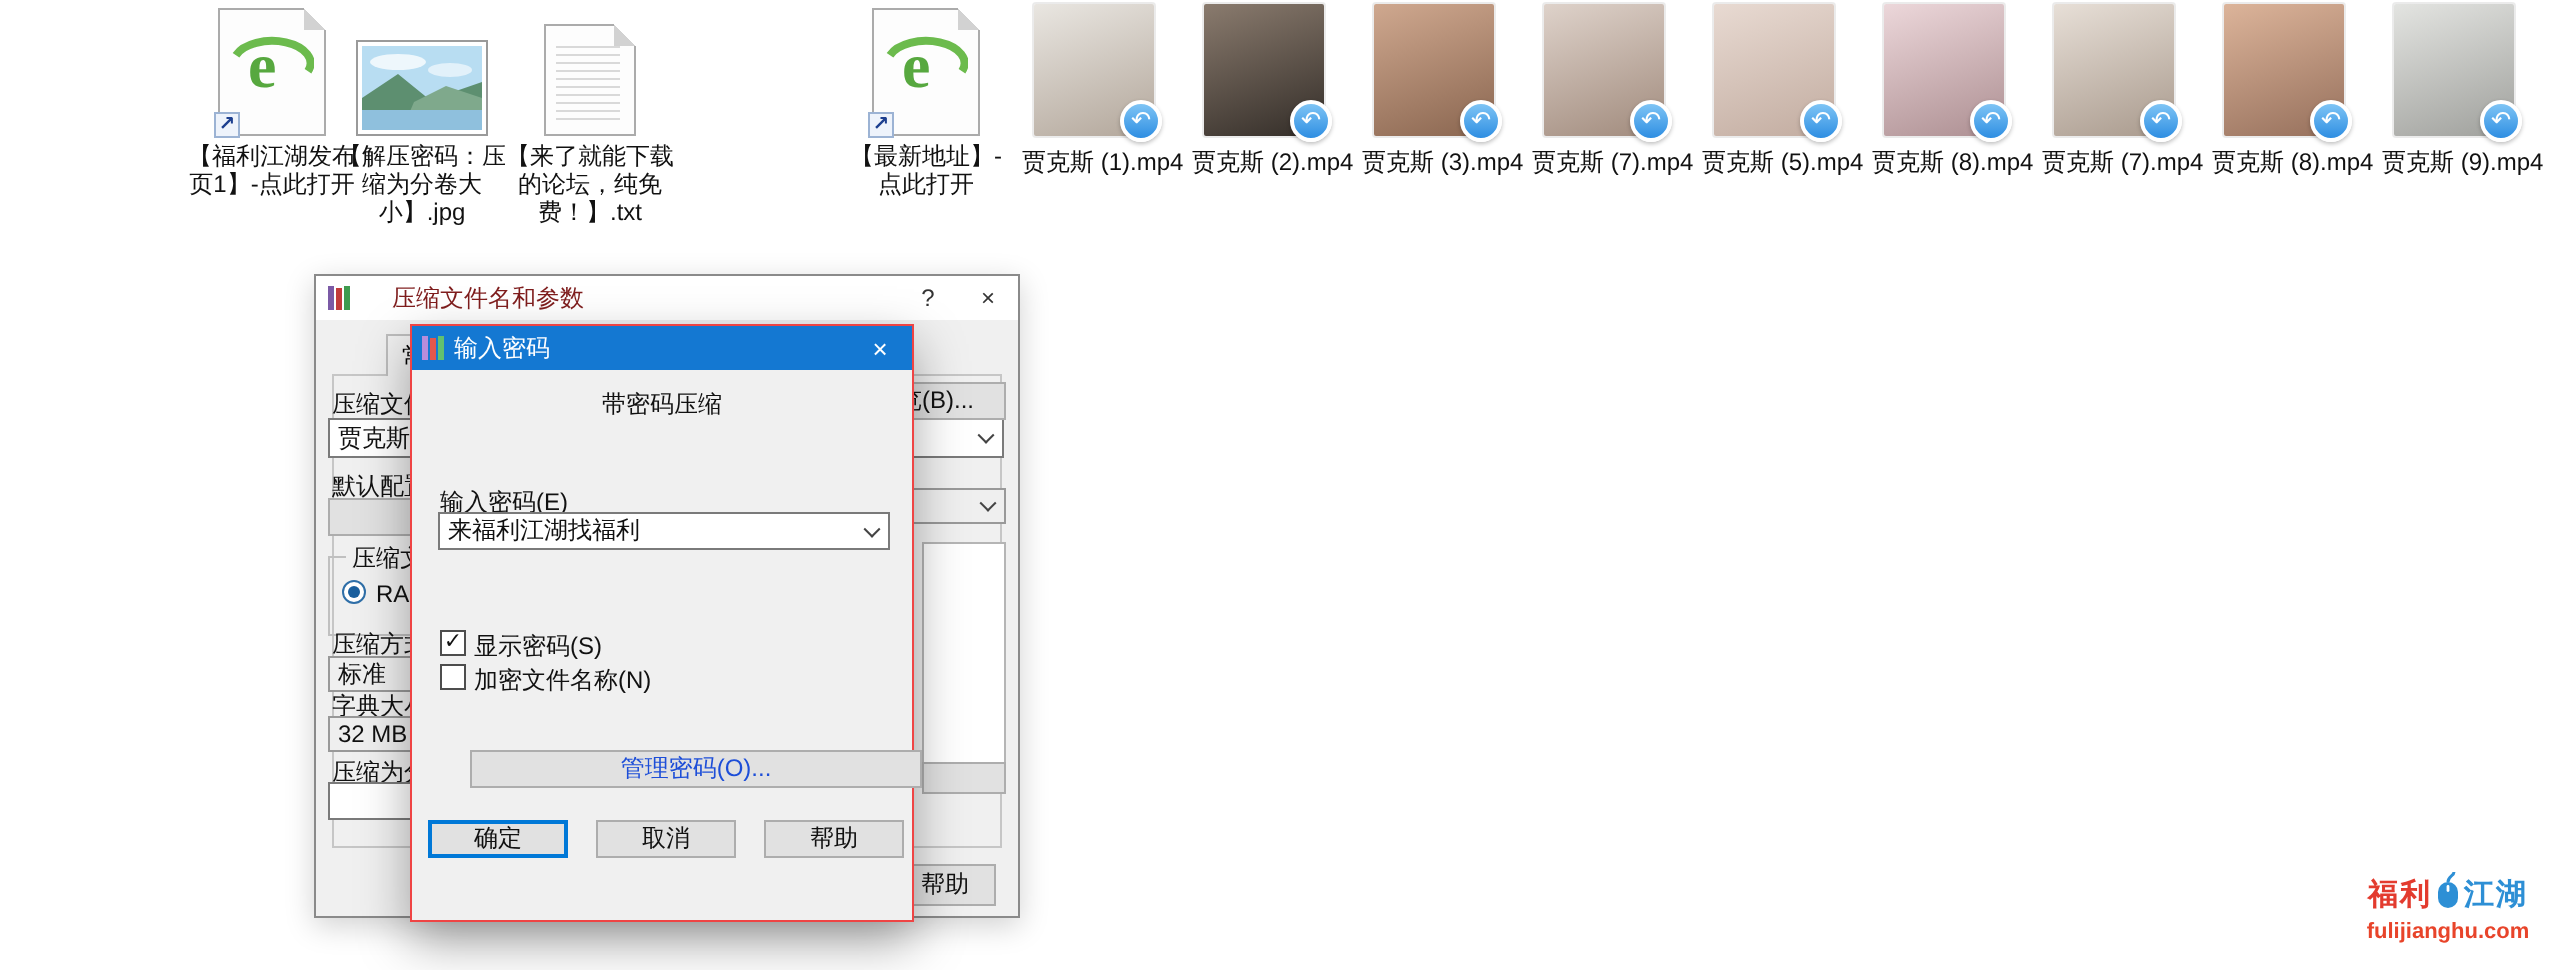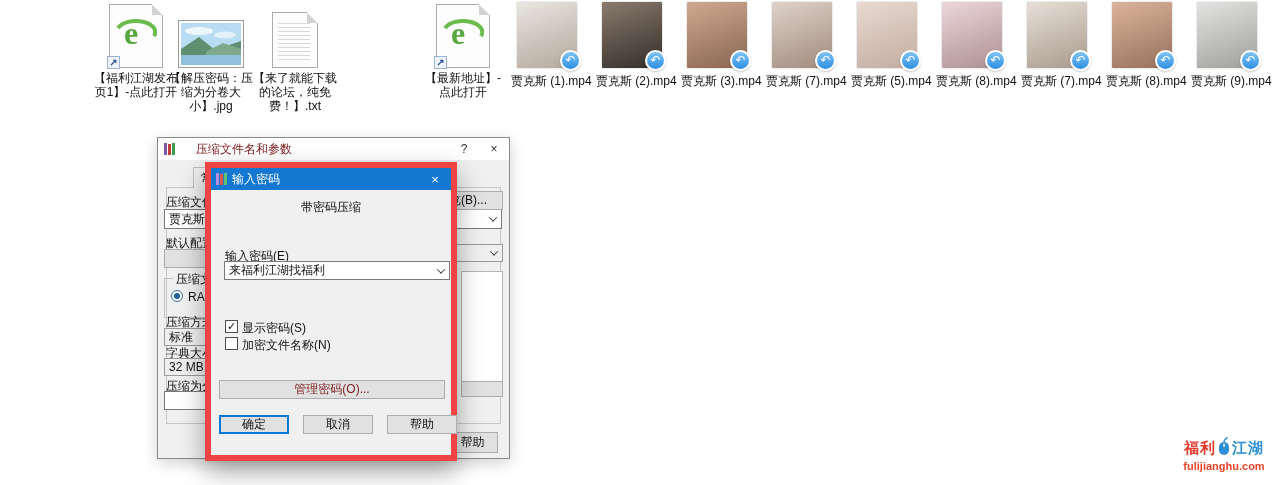--- a/index.html
+++ b/index.html
@@ -70,21 +70,21 @@
   .tb-btn { width:30px; height:22px; display:flex; align-items:center; justify-content:center;
     font-size:12px; color:#333; }
   .a-tab { position:absolute; left:9px; top:29px; width:40px; height:21px; background:#f0f0f0;
     border:1px solid #bdbdbd; border-bottom:none; font-size:12px; display:flex;
     align-items:center; justify-content:center; z-index:2;margin-left:26px; }
   .a-frame { position:absolute; left:8px; right:8px; top:49px; bottom:34px;
     border:1px solid #c6c6c6; background:#f0f0f0; }
 
   
   .password-dialog { left:205px; top:162px; width:252px; height:299px;
-    border:6px solid #ef4444; box-shadow:0 10px 24px rgba(0,0,0,.35); z-index:5; }
+    border:1px solid #ef4444; box-shadow:0 10px 24px rgba(0,0,0,.35); z-index:5; }
   .p-titlebar { position:absolute; left:0; top:0; right:0; height:22px; background:#1478d2;
     display:flex; align-items:center; padding-left:5px; }
   .p-title { font-size:12px; color:#fff; margin-left:5px; }
   .p-close { margin-left:auto; width:32px; height:22px; display:flex; align-items:center;
     justify-content:center; color:#fff; font-size:13px; }
   .p-header { position:absolute; left:0; top:31px; width:100%; text-align:center;
     font-size:12px; color:#111; }
 
   
   .watermark { position:absolute; right:8px; bottom:13px; width:96px; text-align:center; }
@@ -298,21 +298,21 @@
       <span class="chev">
           <i></i>
         </span>
     </div>
 
     <span class="cb" style="left:14px;top:152px">✓</span>
     <span class="cb-label" style="left:31px;top:152px">显示密码(S)</span>
     <span class="cb" style="left:14px;top:169px"></span>
     <span class="cb-label" style="left:31px;top:169px">加密文件名称(N)</span>
 
-    <div class="btn" style="left:8px;top:212px;width:226px;height:19px;color:#7f1d1d">管理密码(O)...</div>
+    <div class="btn" style="left:29px;top:212px;width:226px;height:19px;color:#1d4ed8">管理密码(O)...</div>
 
     <div class="btn focused" style="left:8px;top:247px;width:70px;height:19px">确定</div>
     <div class="btn" style="left:92px;top:247px;width:70px;height:19px">取消</div>
     <div class="btn" style="left:176px;top:247px;width:70px;height:19px">帮助</div>
   </div>
 
   <div class="watermark">
     <div class="wm-row">
       <span class="wm-red">福利</span>
       <span>

